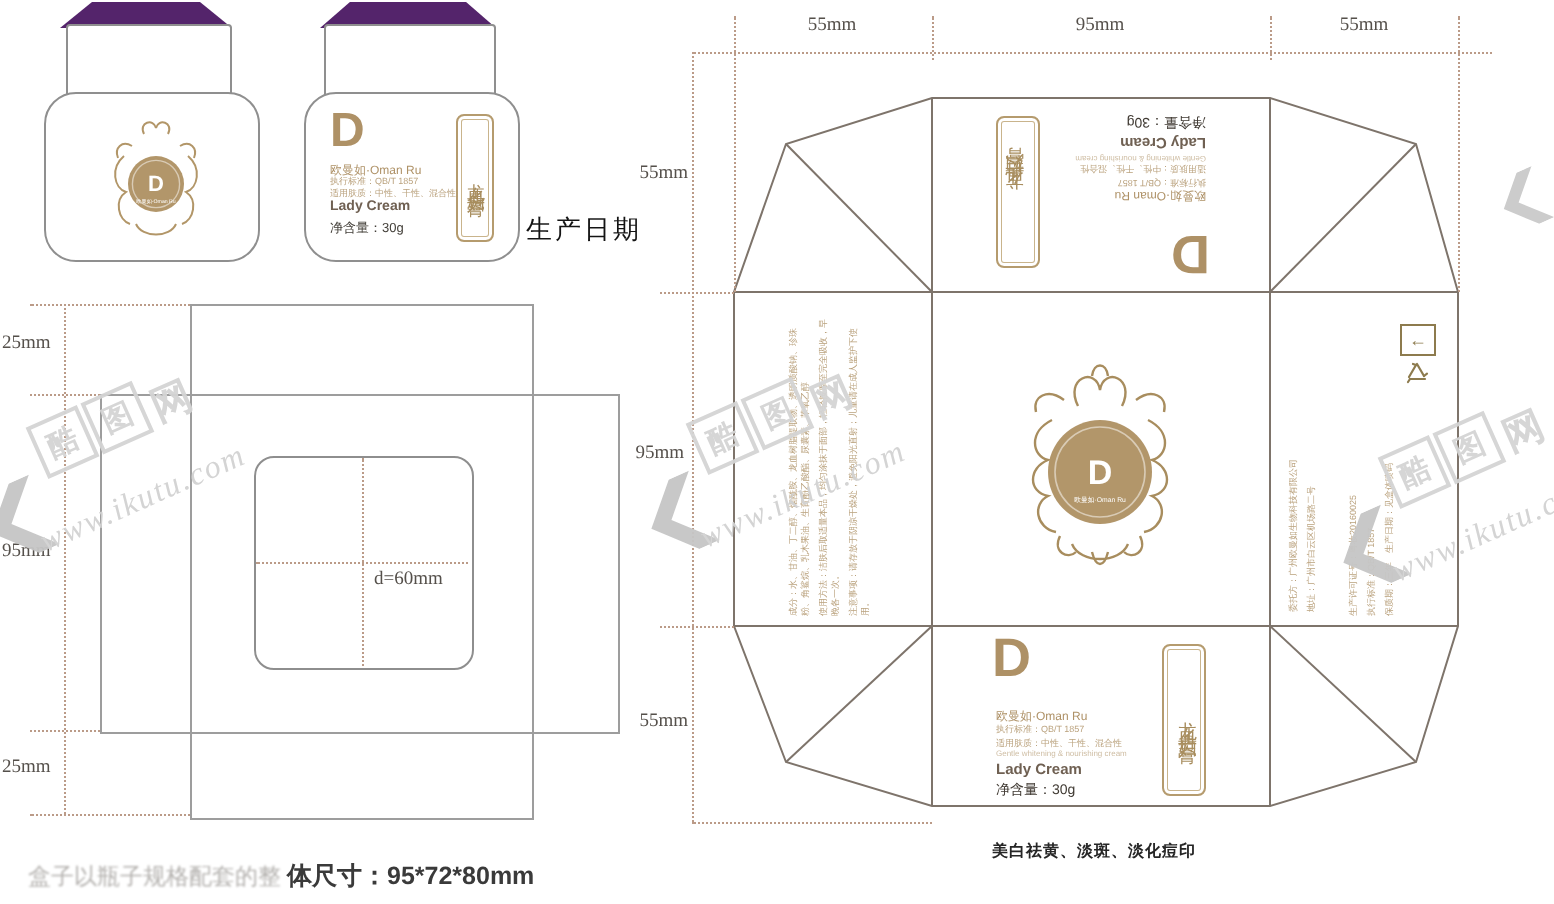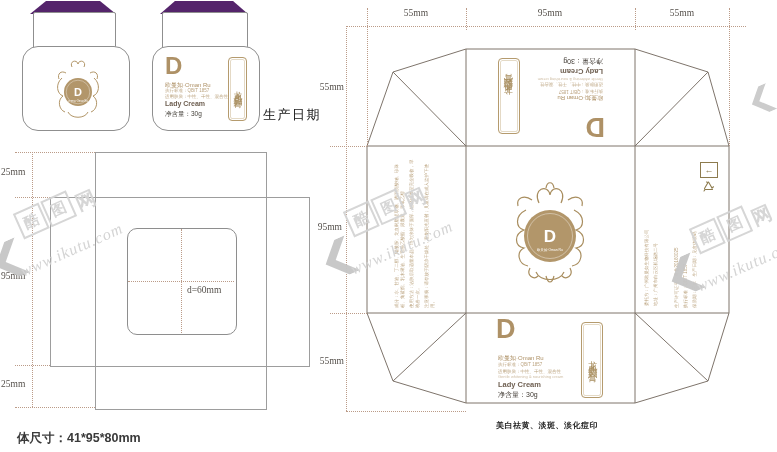--- a/index.html
+++ b/index.html
@@ -235,16 +235,17 @@
     <div class="wm-box" style="left:38px;top:4px;">酷</div>
     <div class="wm-box" style="left:68px;top:4px;">图</div>
     <div class="wm-net" style="left:100px;top:8px;">网</div>
     <div class="wm-url" style="left:22px;top:52px;">www.ikutu.com</div>
   </div>
   <svg class="abs" style="left:750px;top:86px;transform:rotate(-24deg);" width="24" height="28" viewBox="0 0 32 38">
     <polygon points="30,0 12,19 30,38 19,38 1,19 19,0" fill="#cccccc"></polygon>
     </svg>
 
   <div class="abs" style="left:14px;top:430px;display:flex;align-items:baseline;white-space:nowrap;">
-    <span class="sizetxt">体尺寸：41*95*80mm</span>
+    <span class="faint">盒子以瓶子规格配套的整</span>
+    <span class="sizetxt">体尺寸：95*72*80mm</span>
   </div>
 
 </div>
 
 </body></html>

